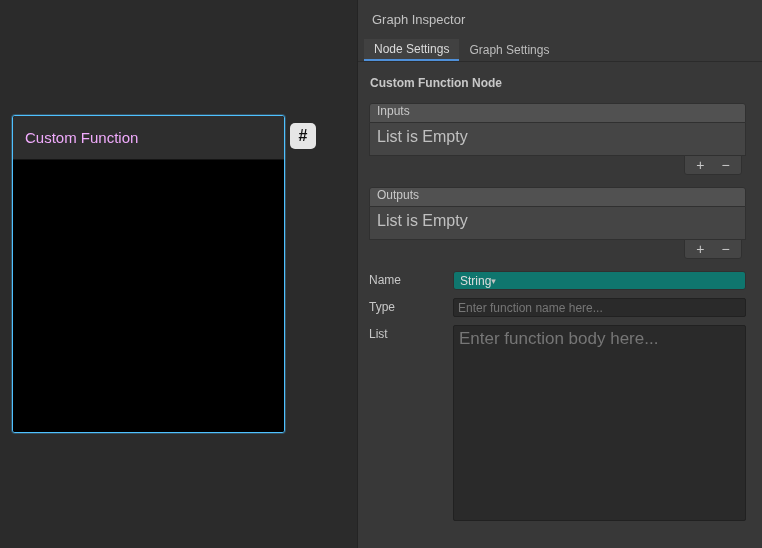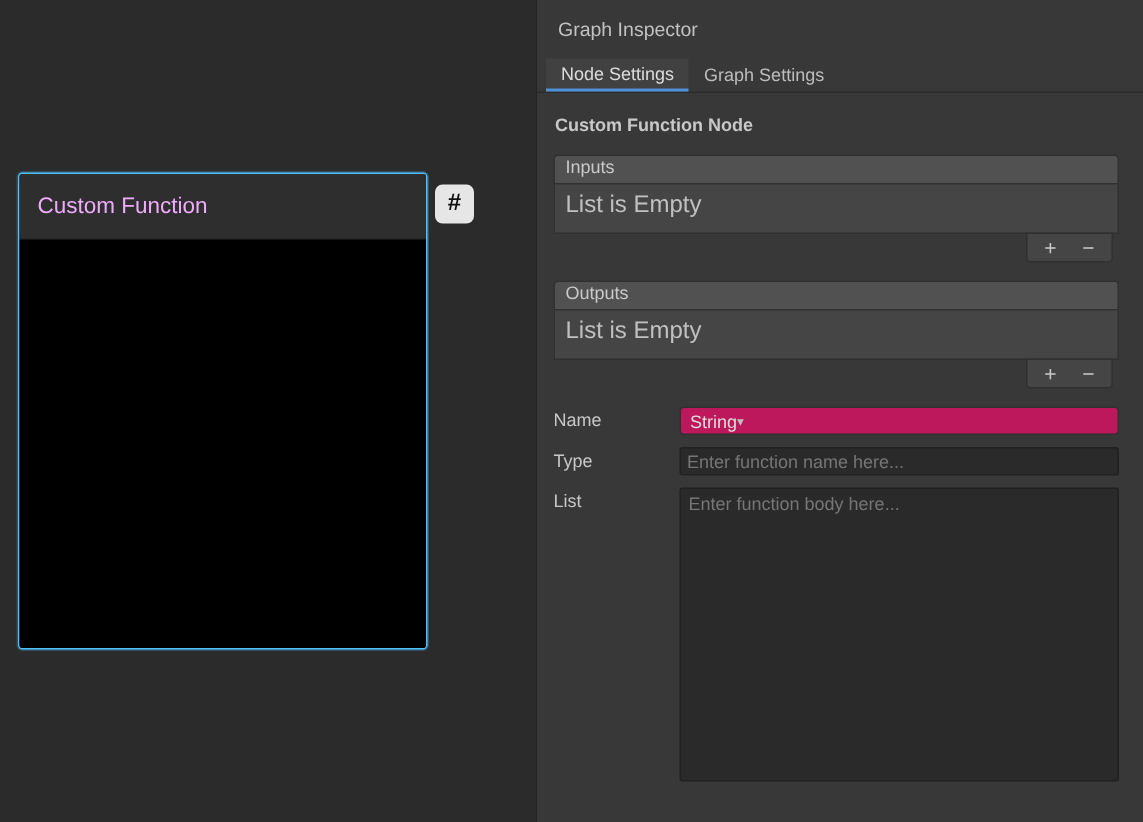--- a/index.html
+++ b/index.html
@@ -68,34 +68,34 @@
     border-radius: 0 0 3px 3px;
     display: flex; align-items: center; justify-content: space-evenly;
   }
   .mini-btn { color: #c9c9c9; font-size: 14px; line-height: 1; width: 20px; text-align: center; cursor: default; }
 
   .fields { margin: 12px 16px 0 11px; }
   .field-row { display: flex; margin-bottom: 8px; align-items: flex-start; }
   .field-label { width: 84px; flex: 0 0 84px; font-size: 12px; color: #c8c8c8; padding-top: 2px; }
 
   .dropdown {
-    flex: 1; height: 19px; background: #be185d; border: 1px solid #303030;
+    flex: 1; height: 19px; background: #0f766e; border: 1px solid #303030;
     border-radius: 3px; display: flex; align-items: center; justify-content: flex-start;
     padding: 0 6px; font-size: 12px; color: #dedede; cursor: default;
   }
   .dropdown-arrow { color: #c0c0c0; font-size: 9px; }
 
   .text-input {
     flex: 1; height: 19px; background: #2a2a2a; border: 1px solid #212121;
     border-radius: 2px; color: #cfcfcf; font-size: 12px; padding: 0 4px;
     font-family: "Liberation Sans", sans-serif;
   }
   .textarea {
     flex: 1; height: 196px; background: #2a2a2a; border: 1px solid #212121;
-    border-radius: 2px; color: #cfcfcf; font-size: 12px; padding: 3px 5px;
+    border-radius: 2px; color: #cfcfcf; font-size: 17px; padding: 3px 5px;
     resize: none; font-family: "Liberation Sans", sans-serif;
   }
   .text-input::placeholder, .textarea::placeholder { color: #767676; opacity: 1; }
 </style>
 </head>
 <body>
 
 <div class="canvas">
   <div class="node">
     <div class="node-header">

